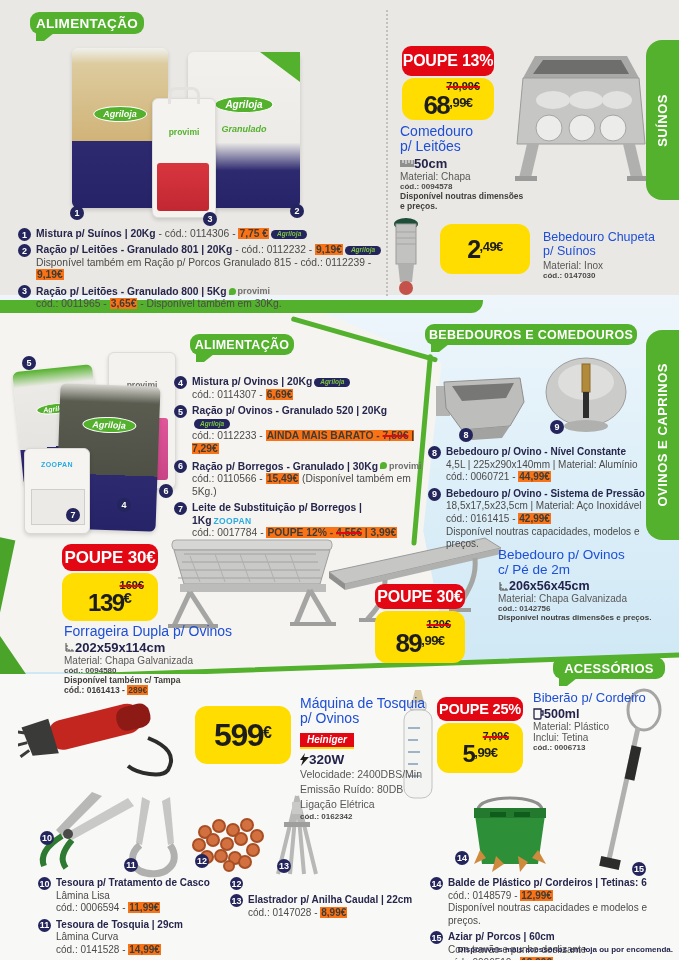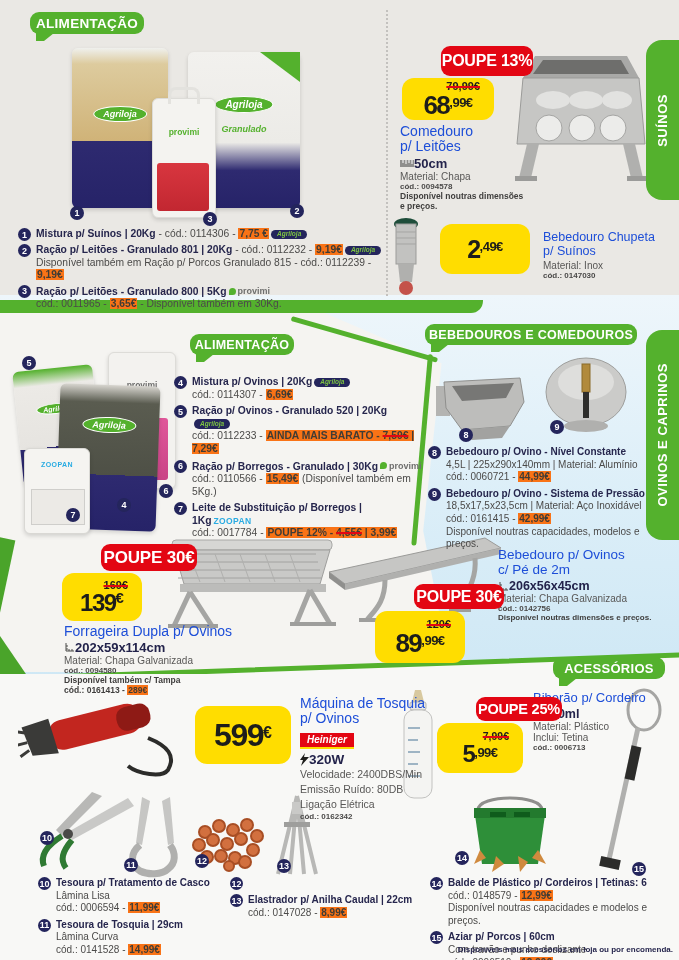--- a/index.html
+++ b/index.html
@@ -34,21 +34,21 @@
           letter-spacing:.3px;z-index:6;}
   .ribbon:after{content:"";position:absolute;left:6px;bottom:-7px;border:8px solid transparent;
           border-top-color:#54b12d;border-left-color:#54b12d;border-bottom-width:0;border-right-width:10px;}
   .vtab{position:absolute;right:0;width:33px;background:#54b12d;border-radius:16px 0 0 16px;
         display:flex;align-items:center;justify-content:center;z-index:6;}
   .vtab span{writing-mode:vertical-rl;transform:rotate(180deg);color:#fff;font-weight:bold;
         font-size:13px;letter-spacing:.5px;white-space:nowrap;}
 
   
   .poupe{position:absolute;background:#e30613;color:#fff;font-weight:bold;border-radius:9px;
-         display:flex;align-items:center;justify-content:center;z-index:7;letter-spacing:-.2px;margin-left:39px;}
+         display:flex;align-items:center;justify-content:center;z-index:7;letter-spacing:-.2px;}
   .pcard{position:absolute;background:#ffdd00;border-radius:12px;text-align:center;z-index:7;
          display:flex;flex-direction:column;align-items:center;justify-content:center;color:#1d1d1b;}
   .old{font-weight:bold;font-size:11px;color:#1d1d1b;text-decoration:line-through;
        text-decoration-color:#e30613;text-decoration-thickness:2px;line-height:11px;align-self:flex-end;margin-right:14px;}
   .pi{font-weight:bold;letter-spacing:-1.5px;line-height:1;}
   .pd{font-weight:bold;display:inline-block;position:relative;top:-7px;letter-spacing:-.5px;}
   .pc{font-weight:bold;display:inline-block;position:relative;top:-8px;}
 
   
   .ptxt{position:absolute;z-index:6;}
@@ -304,21 +304,21 @@
       <span class="txt" style="font-size:10px;"><span class="t">Bebedouro p/ Ovino - Sistema de Pressão</span><br>
       <span>18,5x17,5x23,5cm | Material: Aço Inoxidável</span><br>
       <span>cód.: 0161415 - </span><span class="hl">42,99€</span><br>
       <span>Disponível noutras capacidades, modelos e preços.</span></span>
     </div>
   </div>
 
   <div class="poupe" style="left:62px;top:544px;width:96px;height:27px;font-size:17px;">
       <span>POUPE 30€</span>
     </div>
-  <div class="pcard" style="left:62px;top:573px;width:80px;height:48px;">
+  <div class="pcard" style="left:62px;top:573px;width:96px;height:48px;">
     <span class="old">169€</span>
     <span><span class="pi" style="font-size:24px;">139</span><span class="pc" style="font-size:15px;">€</span></span>
   </div>
   <div class="img" style="left:160px;top:532px;">
     <svg width="185" height="100" viewBox="0 0 185 100">
       <rect x="12" y="8" width="160" height="10" rx="4" fill="#d6d6d4" stroke="#a8a8a6"></rect>
       <polygon points="14,18 170,18 160,52 24,52" fill="#c9c9c7" stroke="#9e9e9c"></polygon>
       <path d="M24,22 L156,22 M22,30 L158,30 M20,38 L160,38 M18,46 L162,46" stroke="#a2a2a0" fill="none"></path>
       <path d="M30,24 L40,50 M55,22 L65,50 M80,22 L90,50 M105,22 L115,50 M130,22 L140,50" stroke="#b0b0ae" fill="none"></path>
       <rect x="20" y="52" width="146" height="8" fill="#bcbcba"></rect>

